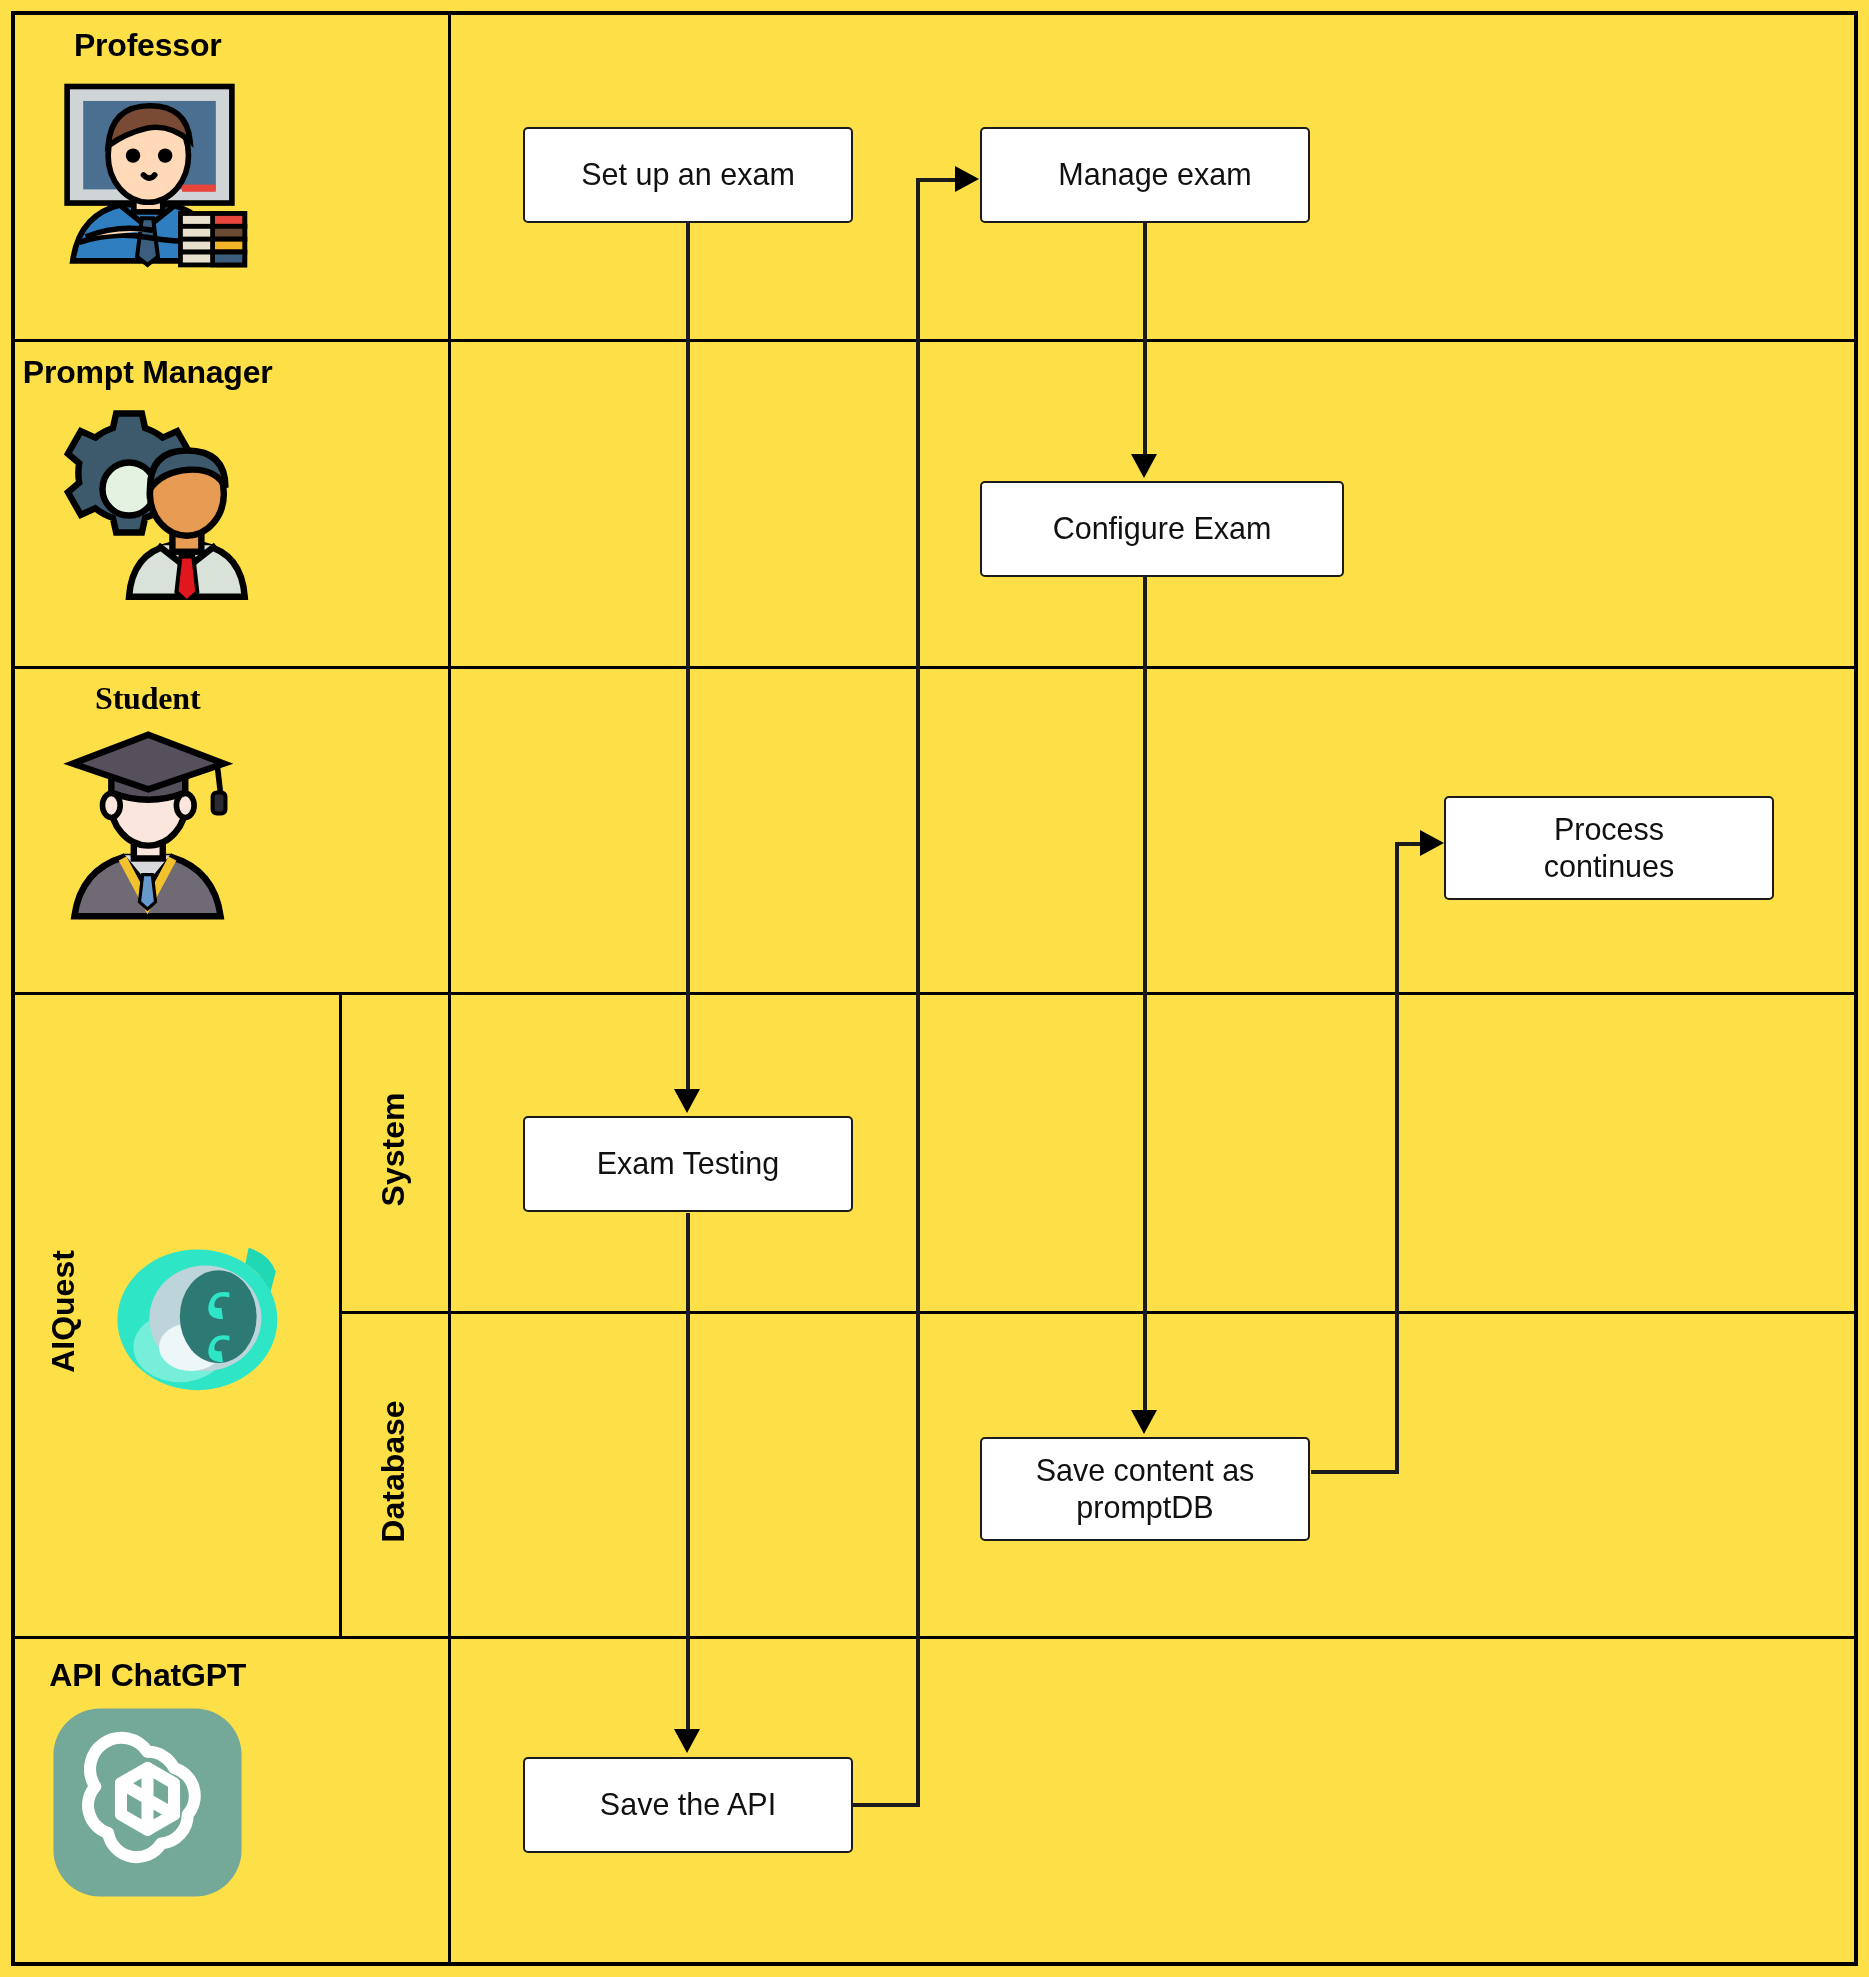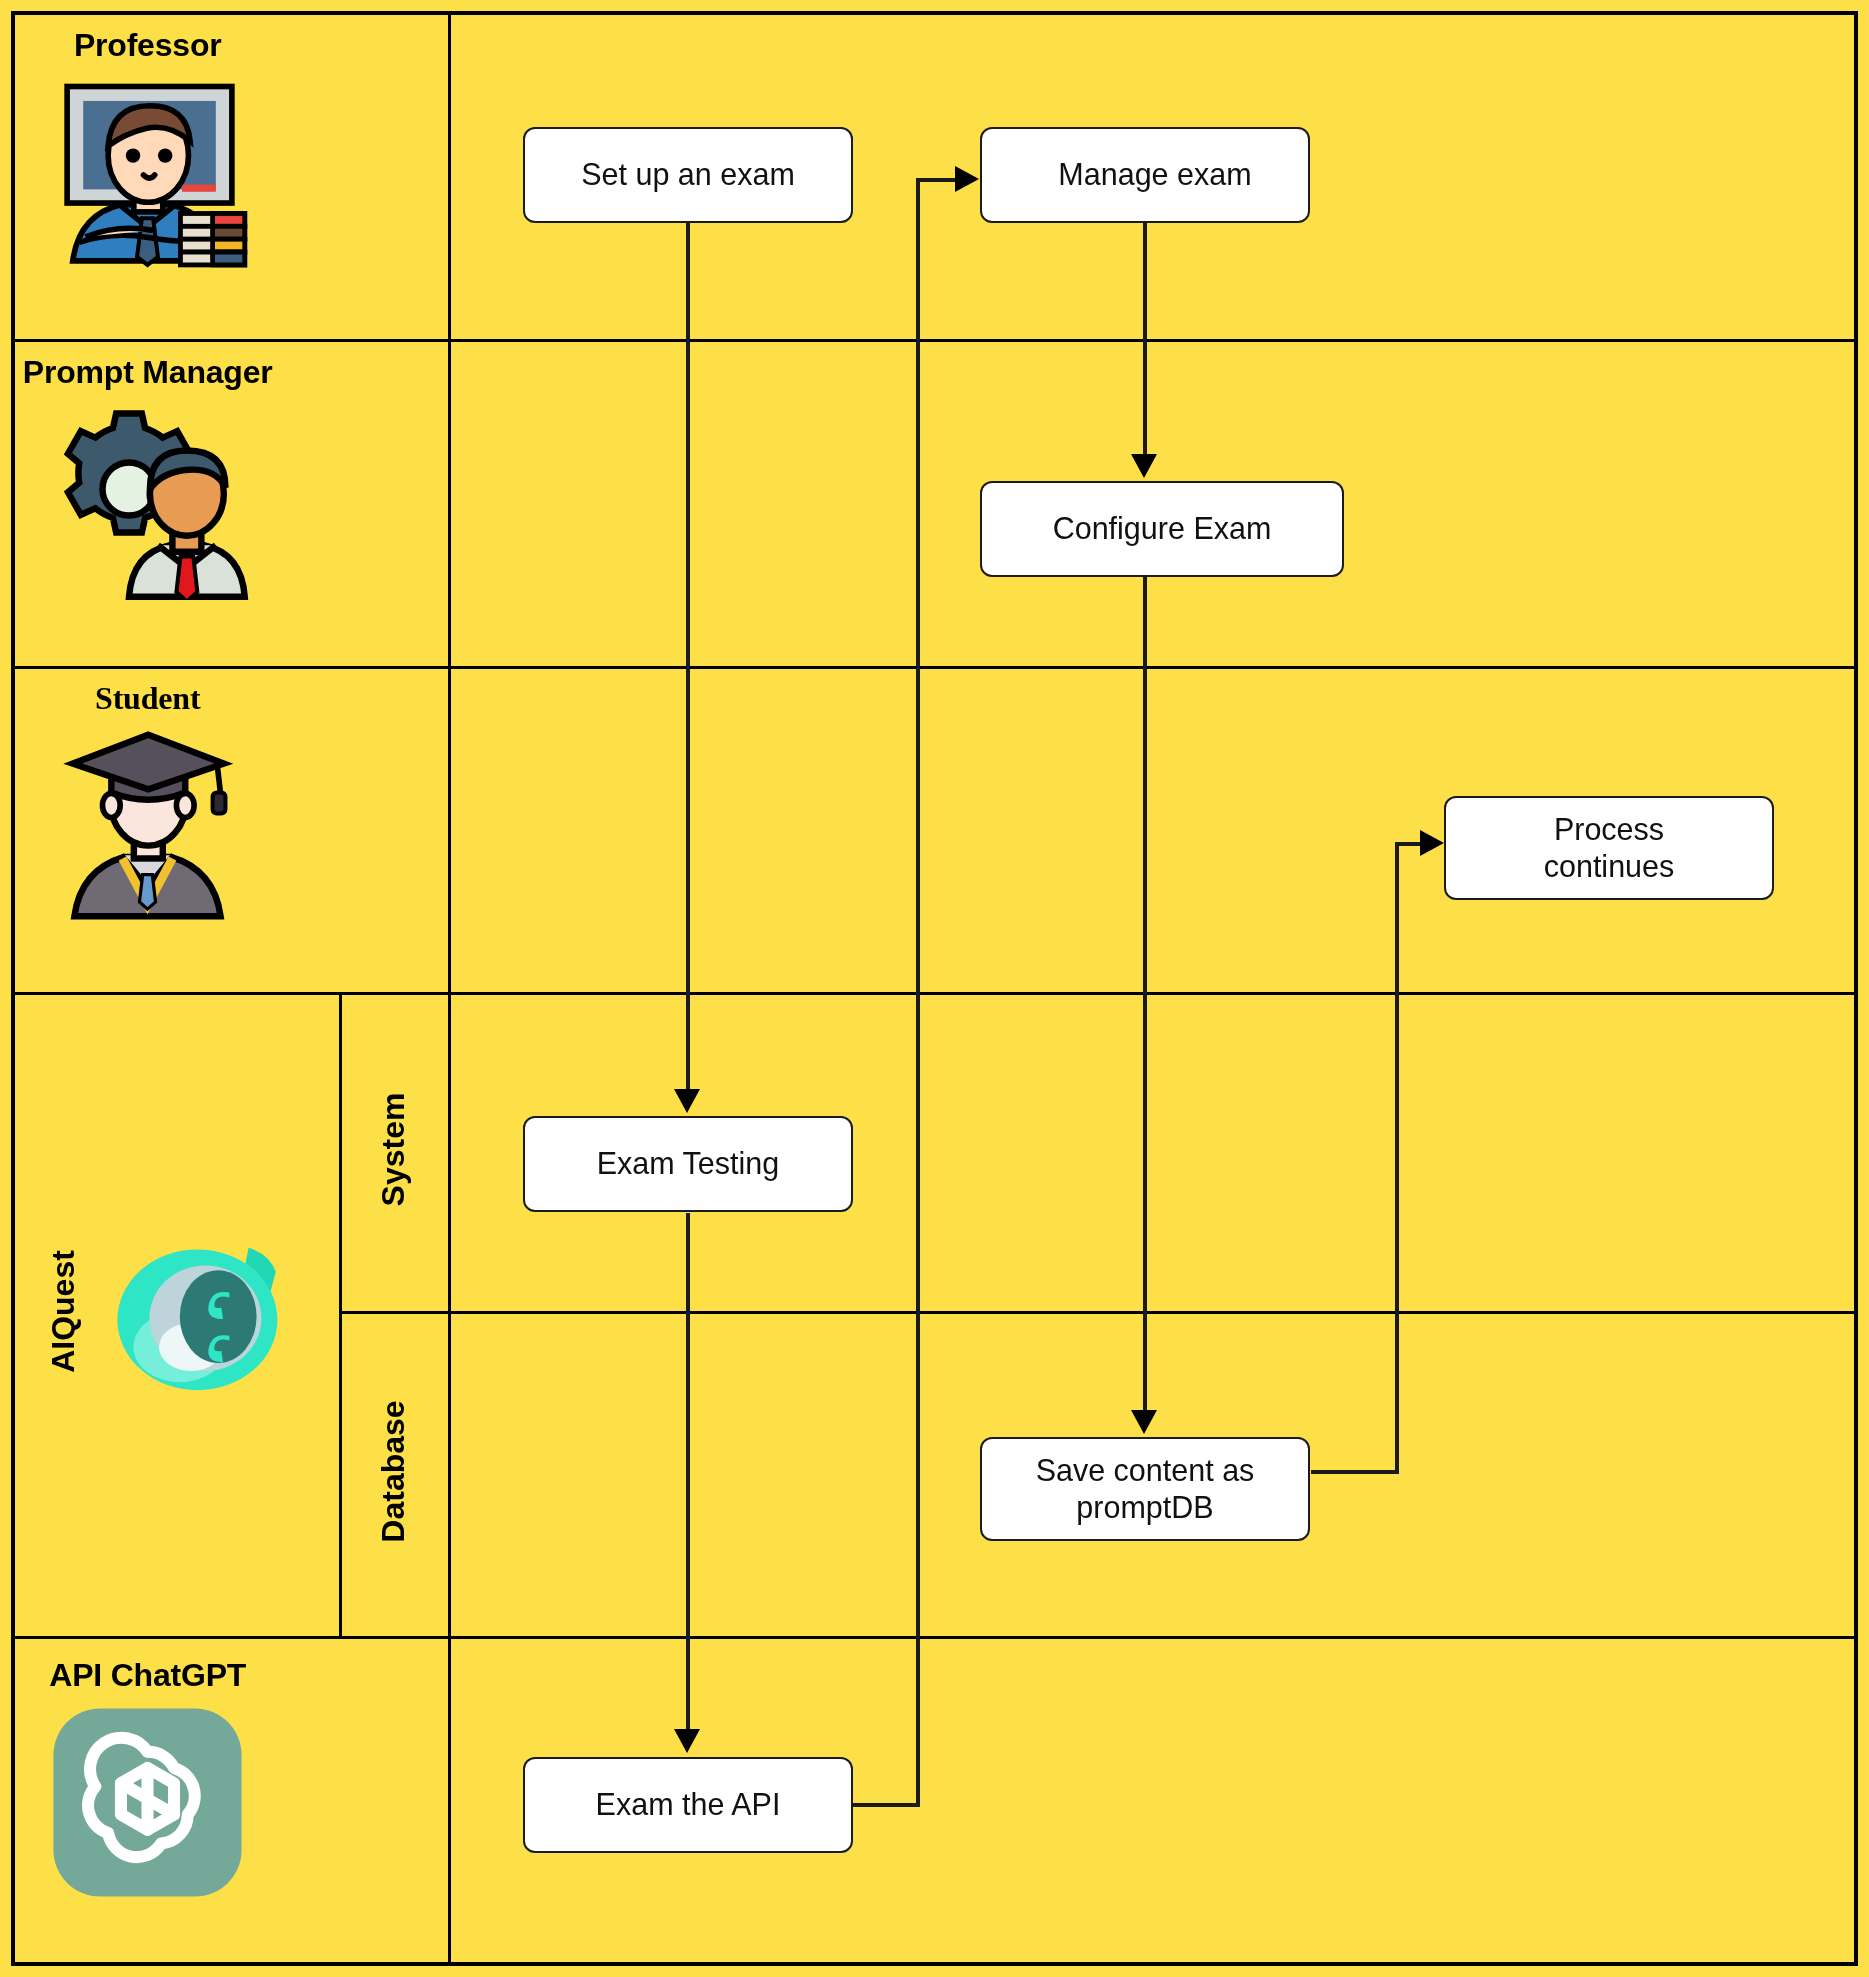--- a/index.html
+++ b/index.html
@@ -75,21 +75,21 @@
     white-space: nowrap;
     text-align: center;
   }
 
   
   .node {
     position: absolute;
     box-sizing: border-box;
     background: #ffffff;
     border: 2.4px solid #1b1b1b;
-    border-radius: 12px;
+    border-radius: 5px;
     display: flex;
     align-items: center;
     justify-content: center;
     text-align: center;
     font-size: 30.5px;
     color: #111111;
     line-height: 1.22;
     padding: 3.2px 8px;
   }
 
@@ -287,21 +287,21 @@
   <div class="node" style="left:523px; top:1116px; width:330px; height:96px;">
     <span>Exam Testing</span>
   </div>
 
   <div class="node" style="left:980px; top:1437px; width:330px; height:104px; white-space:pre-line;">
     <span>Save content as
 promptDB</span>
   </div>
 
   <div class="node" style="left:523px; top:1757px; width:330px; height:96px;">
-    <span>Exam the API</span>
+    <span>Save the API</span>
   </div>
 
   <div class="conn conn-v" style="left:686px; top:223px; height:866px;"></div>
   <div class="arrow-down" style="left:674px; top:1089px;"></div>
 
   <div class="conn conn-v" style="left:686px; top:1213px; height:517px;"></div>
   <div class="arrow-down" style="left:674px; top:1729px;"></div>
 
   <div class="conn conn-h" style="left:853px; top:1803px; width:67px;"></div>
   <div class="conn conn-v" style="left:916px; top:178px; height:1629px;"></div>

